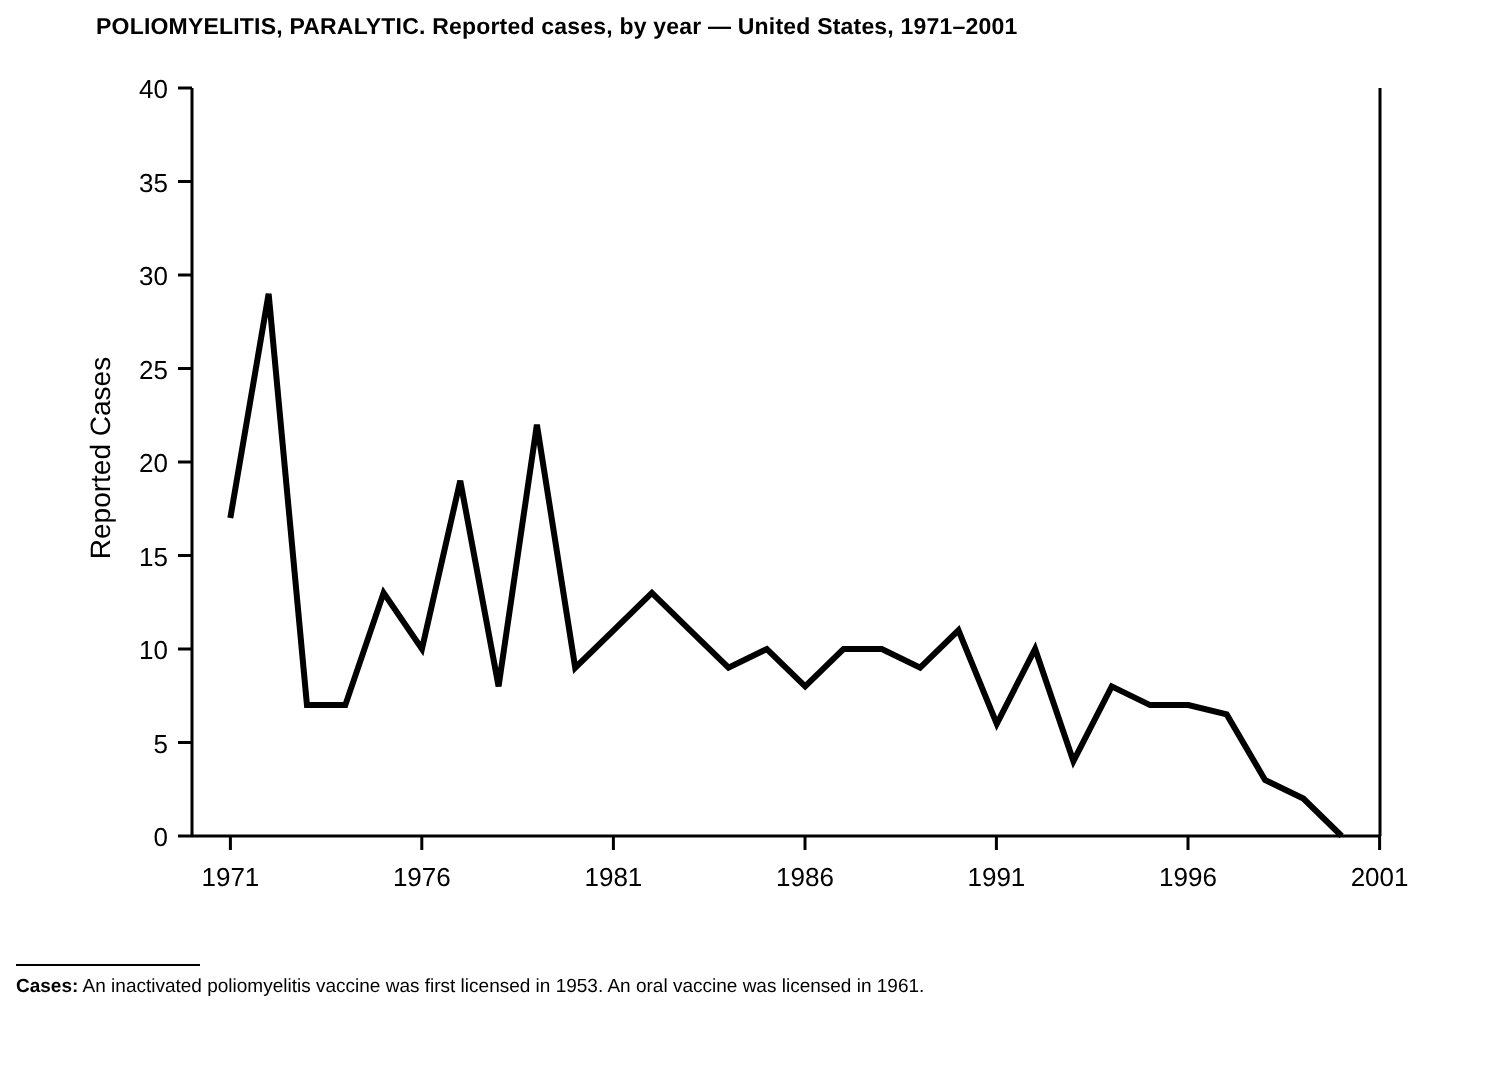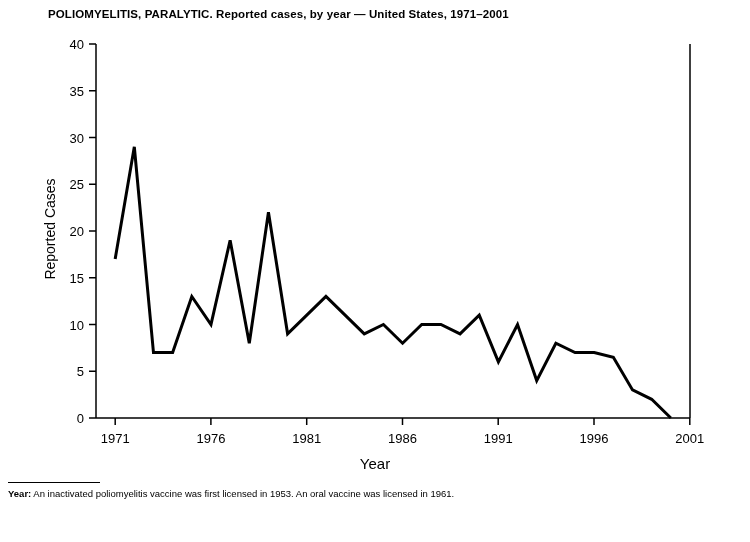--- a/index.html
+++ b/index.html
@@ -136,20 +136,19 @@
         <text x="594.0" y="417">1996</text>
         <text x="689.8" y="417">2001</text>
       </g>
 
       <polyline id="data-line" fill="none" stroke="#000000" stroke-width="3" stroke-linejoin="miter" stroke-linecap="butt" points="115.16,233.05 134.32,120.85 153.48,326.55 172.65,326.55 191.81,270.45 210.97,298.50 230.13,214.35 249.29,317.20 268.45,186.30 287.61,307.85 306.77,289.15 325.94,270.45 345.10,289.15 364.26,307.85 383.42,298.50 402.58,317.20 421.74,298.50 440.90,298.50 460.06,307.85 479.23,289.15 498.39,335.90 517.55,298.50 536.71,354.60 555.87,317.20 575.03,326.55 594.19,326.55 613.35,331.23 632.52,363.95 651.68,373.30 670.84,392.00"></polyline>
     </svg>
 
     <div id="y-axis-label">Reported Cases</div>
   </div>
 
-  <div id="x-axis-label">Year</div>
 
   <div id="footnotes">
     <div id="footnote-rule"></div>
-    <div class="footnote-text"><b>Year:</b><span> An inactivated poliomyelitis vaccine was first licensed in 1953. An oral vaccine was licensed in 1961.</span></div>
+    <div class="footnote-text"><b>Cases:</b><span> An inactivated poliomyelitis vaccine was first licensed in 1953. An oral vaccine was licensed in 1961.</span></div>
   </div>
 
 </div>
 
 </body></html>

